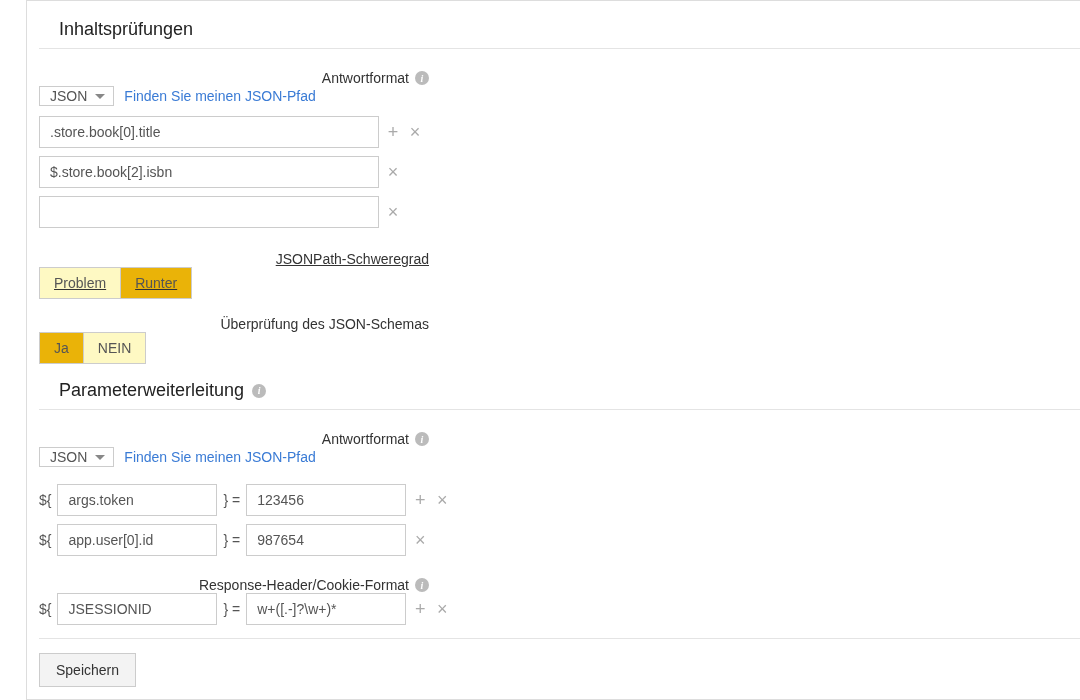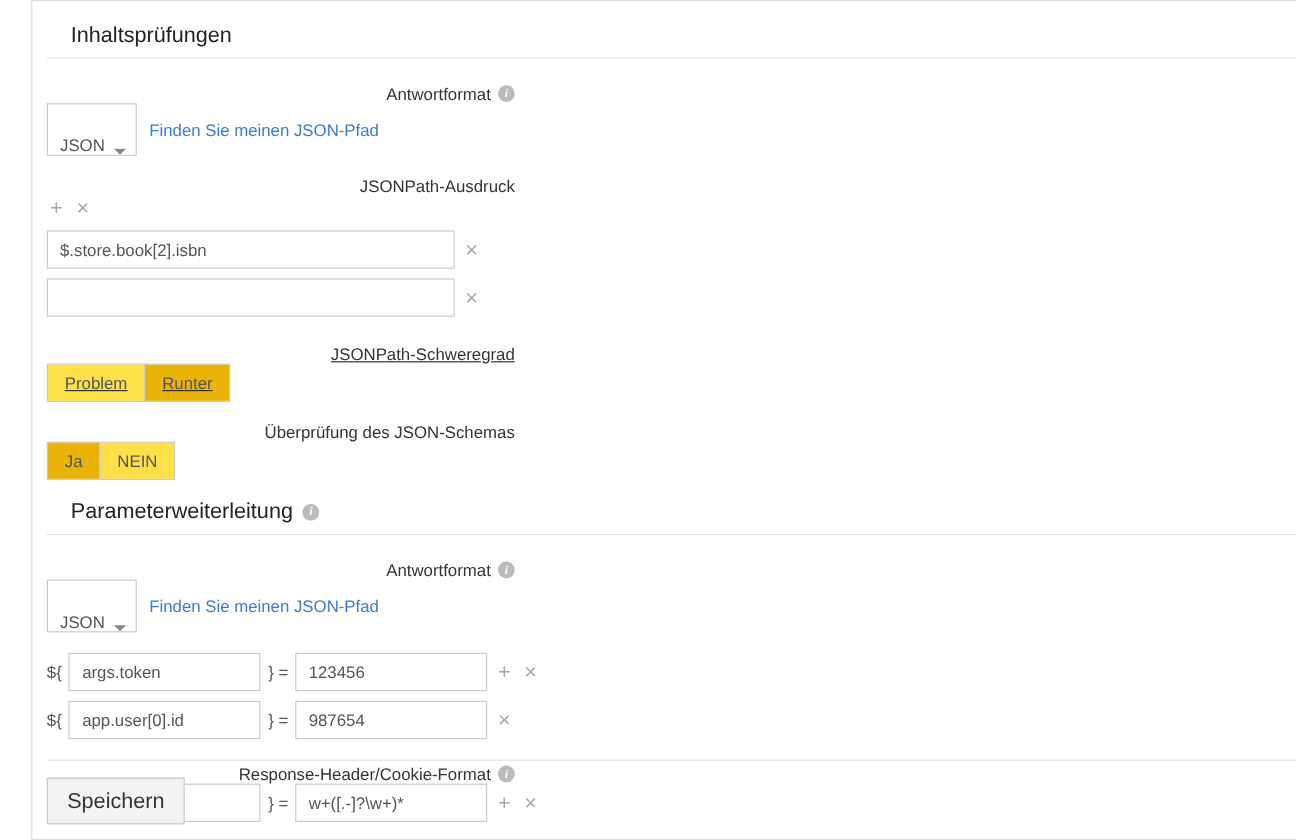--- a/index.html
+++ b/index.html
@@ -62,26 +62,26 @@
     color: #fff;
     font-size: 10px;
     font-style: italic;
     font-weight: bold;
     align-items: center;
     justify-content: center;
     font-family: Georgia, serif;
   }
   .select {
     border: 1px solid #ccc;
-    height: 44px;
+    height: 20px;
     min-width: 74px;
     padding: 0 26px 0 10px;
     background: #fff;
     display: inline-flex;
-    align-items: flex-end;
+    align-items: center;
     position: relative;
     color: #555;
     cursor: pointer;
   }
   .select .caret {
     position: absolute;
     right: 8px;
     width: 0; height: 0;
     border-left: 5px solid transparent;
     border-right: 5px solid transparent;
@@ -113,39 +113,39 @@
   }
   .toggle-group .opt {
     padding: 0 14px;
     display: flex;
     align-items: center;
     color: #555;
     cursor: pointer;
     background: #eab308;
   }
   .toggle-group .opt + .opt { border-left: 1px solid #ccc; }
-  .toggle-group .opt.active { background: #fde047; }
+  .toggle-group .opt.active { background: #fef9c3; }
   .eq { color: #555; }
   .stack { display: flex; flex-direction: column; gap: 8px; }
   .hline-row { display: flex; align-items: center; gap: 6px; }
   .footer {
     position: absolute;
     left: 12px;
     bottom: 12px;
     right: 12px;
     border-top: 1px solid #e4e4e4;
     padding-top: 14px;
   }
   .btn {
     border: 1px solid #ccc;
     background: #f3f3f3;
     padding: 8px 16px;
     color: #333;
     cursor: pointer;
-    font-size: 18px;
+    font-size: 14px;
   }
 </style>
 </head>
 <body>
 
 <div class="frame">
 
   <div class="section-title">
     <span>Inhaltsprüfungen</span>
   </div>
@@ -158,26 +158,24 @@
     <div class="field-col">
       <div class="select">
         <span>JSON</span>
         <span class="caret"></span>
       </div>
       <span class="link">Finden Sie meinen JSON-Pfad</span>
     </div>
   </div>
 
   <div class="row">
-    <div class="label-col">
-      <span>JSONPath-Ausdruck</span>
-    </div>
     <div class="field-col">
       <div class="stack">
         <div class="hline-row">
+          <input class="textinput w340" value=".store.book[0].title" style="">
           <span class="icon-btn">+</span>
           <span class="icon-btn">×</span>
         </div>
         <div class="hline-row">
           <input class="textinput w340" value="$.store.book[2].isbn" style="">
           <span class="icon-btn" style="visibility:hidden">+</span>
           <span class="icon-btn" style="margin-left:-22px">×</span>
         </div>
         <div class="hline-row">
           <input class="textinput w340" value="" style="">

